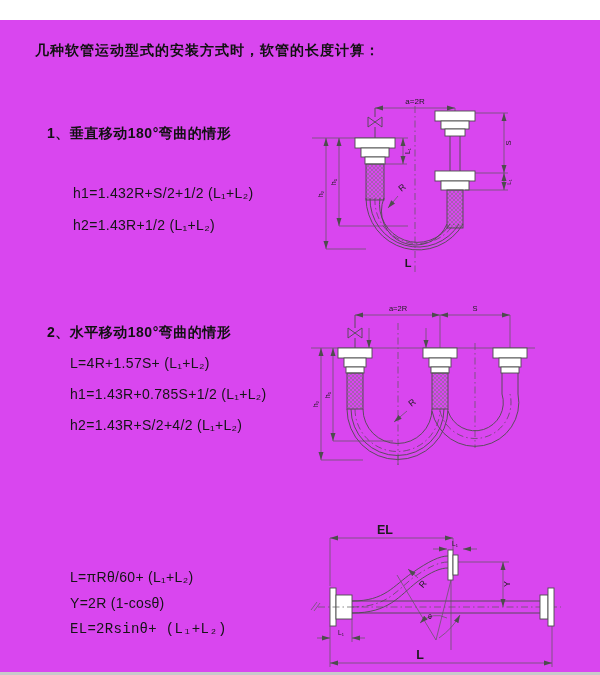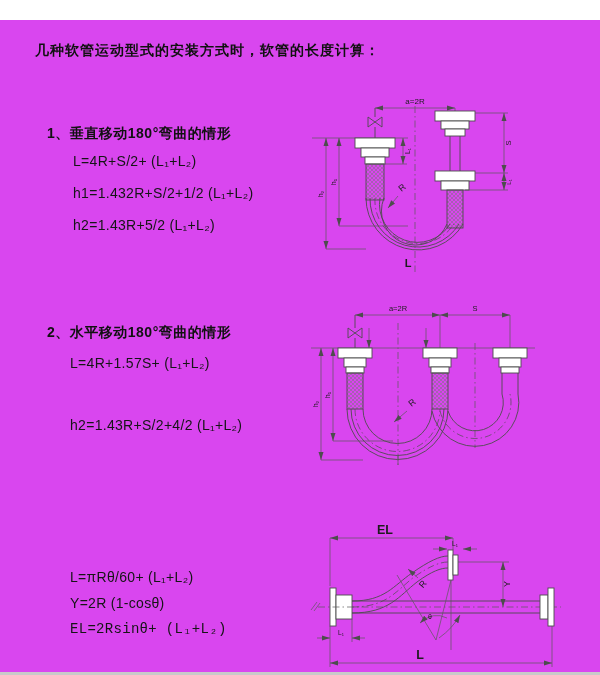--- a/index.html
+++ b/index.html
@@ -18,26 +18,26 @@
   .fl{fill:#ffffff;stroke:#4d4d4d;stroke-width:0.9;}
 </style>
 </head>
 <body>
 
 <div class="page">
 
   <div class="title">几种软管运动型式的安装方式时，软管的长度计算：</div>
 
   <div class="heading" style="left:47px;top:105px;">1、垂直移动180°弯曲的情形</div>
-  <div class="formula" style="left:73px;top:133px;">L=4R+S/2+ (L₁+L₂)</div>
   <div class="formula" style="left:73px;top:165px;">h1=1.432R+S/2+1/2 (L₁+L₂)</div>
-  <div class="formula" style="left:73px;top:197px;">h2=1.43R+5/2 (L₁+L₂)</div>
+  <div class="formula" style="left:73px;top:197px;">h2=1.43R+1/2 (L₁+L₂)</div>
 
   <div class="heading" style="left:47px;top:304px;">2、水平移动180°弯曲的情形</div>
   <div class="formula" style="left:70px;top:335px;">L=4R+1.57S+ (L₁+L₂)</div>
+  <div class="formula" style="left:70px;top:366px;">h1=1.43R+0.785S+1/2 (L₁+L₂)</div>
   <div class="formula" style="left:70px;top:397px;">h2=1.43R+S/2+4/2 (L₁+L₂)</div>
 
   <div class="formula" style="left:70px;top:549px;">L=πRθ/60+ (L₁+L₂)</div>
   <div class="formula" style="left:70px;top:575px;">Y=2R (1-cosθ)</div>
   <div class="formula" style="left:70px;top:601px;font-family:Liberation Mono, monospace;">EL=2Rsinθ+ (L₁+L₂)</div>
 
   <svg style="left:308px;top:66px;" width="292" height="200" viewBox="0 0 292 200">
     <defs>
       <marker id="m1" viewBox="0 0 8 6" refX="8" refY="3" markerWidth="8" markerHeight="6" orient="auto-start-reverse" markerUnits="userSpaceOnUse">
         <path d="M0,0.5 L8,3 L0,5.5 Z" fill="#4d4d4d"></path>

